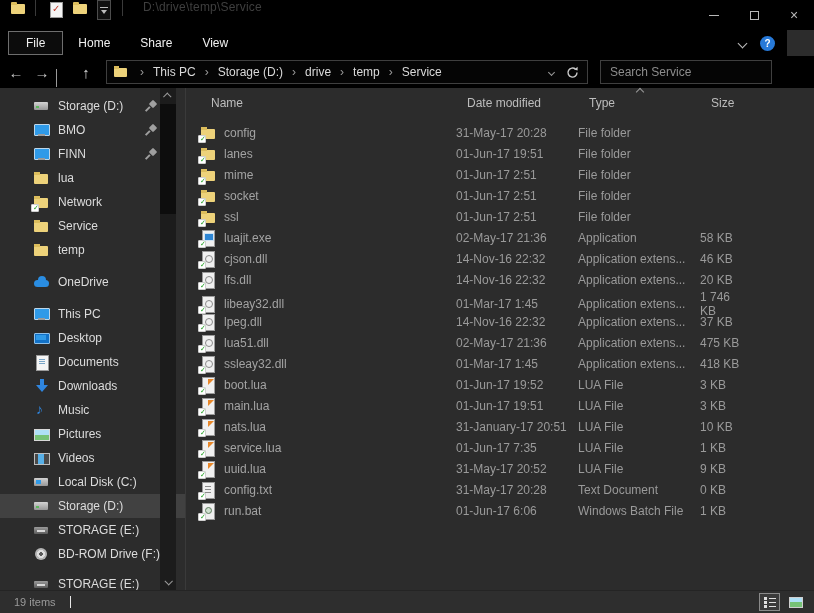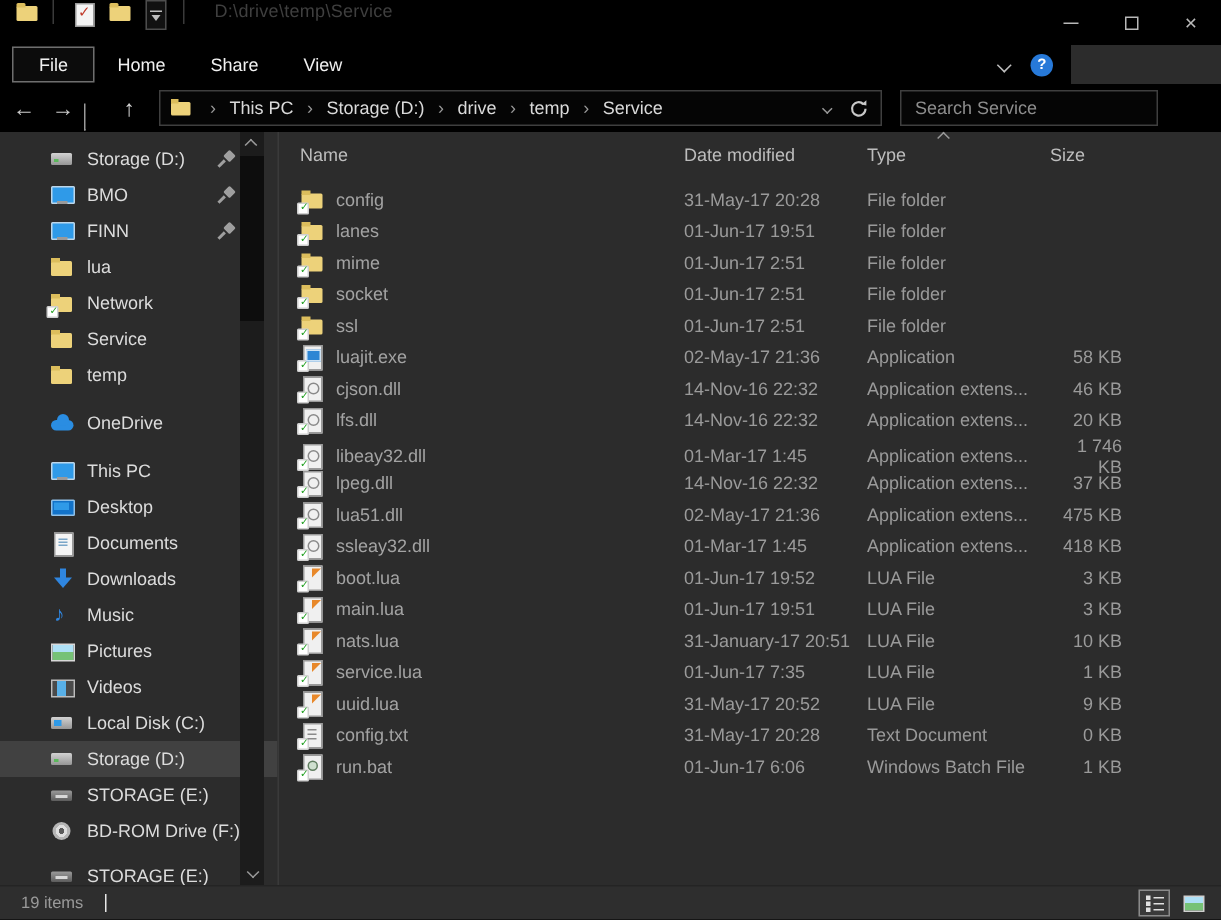--- a/index.html
+++ b/index.html
@@ -21,21 +21,21 @@
   .qat-dd .bar { width:8px; height:1px; background:#bdbdbd; }
   .qat-dd .tri { width:0; height:0; border-left:3px solid transparent; border-right:3px solid transparent; border-top:4px solid #bdbdbd; }
   .win-title { margin-left:12px; font-size:12px; color:#3f3f3f; letter-spacing:.2px; }
   .win-controls { margin-left:auto; display:flex; height:30px; }
   .win-btn { width:40px; height:30px; display:flex; align-items:center; justify-content:center; color:#b8b8b8; }
   .glyph-min { width:10px; height:1px; background:#b8b8b8; }
   .glyph-max { width:9px; height:9px; border:1px solid #b8b8b8; }
   .glyph-close { font-size:14px; line-height:14px; color:#b8b8b8; }
 
   
-  .tabrow { position:absolute; left:0; top:30px; width:714px; height:26px; background:#000;
+  .tabrow { position:absolute; left:0; top:30px; width:787px; height:26px; background:#000;
     display:flex; align-items:center; font-size:12px; color:#f0f0f0; }
   .tab { padding:4px 15px; }
   .tab-file { margin-left:8px; border:1px solid #6e6e6e; background:#0c0c0c; padding:4px 17px; }
   .ribbon-right { margin-left:auto; display:flex; align-items:center; gap:14px; margin-right:12px; }
   .chev { width:7px; height:7px; border-right:1.4px solid #bdbdbd; border-bottom:1.4px solid #bdbdbd; transform:rotate(45deg); }
   .help-circle { width:15px; height:15px; border-radius:50%; background:#2779d8; color:#fff; font-size:10px; font-weight:bold; display:flex; align-items:center; justify-content:center; }
 
   
   .navrow { position:absolute; left:0; top:56px; width:814px; height:32px; background:#000; }
   .nav-arrow { position:absolute; top:0; height:32px; display:flex; align-items:center; justify-content:center; color:#c9c9c9; font-size:15px; width:24px; }
@@ -103,26 +103,26 @@
   .sb-scroll { position:absolute; right:9px; top:0; width:16px; height:502px; background:#1c1c1c; }
   .sb-scroll .arr { position:absolute; left:0; width:16px; height:16px; display:flex; align-items:center; justify-content:center; }
   .sb-scroll .arr.up { top:0; } .sb-scroll .arr.down { bottom:0; }
   .chev-up { width:6px; height:6px; border-left:1.4px solid #9a9a9a; border-top:1.4px solid #9a9a9a; transform:rotate(45deg) translateY(1px); }
   .chev-down { width:6px; height:6px; border-right:1.4px solid #9a9a9a; border-bottom:1.4px solid #9a9a9a; transform:rotate(45deg) translateY(-1px); }
   .sb-thumb { position:absolute; left:0; top:16px; width:16px; height:110px; background:#0d0d0d; }
 
   
   .cols, .frow { display:grid; grid-template-columns:256px 122px 122px 88px; align-items:center; padding-left:14px; font-size:12px; }
   .cols { height:26px; color:#bdbdbd; margin-top:2px; }
-  .colcell { position:relative; }
+  .colcell { position:relative;margin-left:11px; }
   .sort-caret { position:absolute; left:48px; top:-7px; width:6px; height:6px; border-left:1.2px solid #9a9a9a; border-top:1.2px solid #9a9a9a; transform:rotate(45deg); }
   .rows { margin-top:6px; }
   .frow { height:21px; color:#9a9a9a; }
   .fname { display:flex; align-items:center; gap:8px; color:#a3a3a3; }
-  .fsize { text-align:right; padding-right:40px; }
+  .fsize { padding-right:40px; }
 
   .fi { position:relative; width:16px; height:16px; flex:none; }
   .fi-folder::before { content:''; position:absolute; left:1px; top:4px; width:14px; height:10px; background:#edd27a; border-radius:1px; }
   .fi-folder::after  { content:''; position:absolute; left:1px; top:2px; width:6px; height:3px; background:#dcbd5c; }
   .fi-page::before { content:''; position:absolute; left:2px; top:0; width:11px; height:15px; background:#f0f0f0; border:1px solid #9a9a9a; }
   .fi-exe::after { content:''; position:absolute; left:4px; top:3px; width:8px; height:6px; background:#2e86d4; border:1px solid #cfe3f4; }
   .fi-dll::after { content:''; position:absolute; left:5px; top:4px; width:6px; height:6px; border:1.6px solid #8a8a8a; border-radius:50%; }
   .fi-lua::after { content:''; position:absolute; right:2px; top:2px; width:0; height:0; border-left:6px solid transparent; border-bottom:6px solid #e8882a; transform:rotate(180deg); }
   .fi-txt::after { content:''; position:absolute; left:5px; top:4px; width:6px; height:1px; background:#8a8a8a; box-shadow:0 3px 0 #8a8a8a,0 6px 0 #8a8a8a; }
   .fi-bat::after { content:''; position:absolute; left:5px; top:4px; width:5px; height:5px; border:1.6px solid #5f7d5f; border-radius:50%; background:#cfe0cf; }

